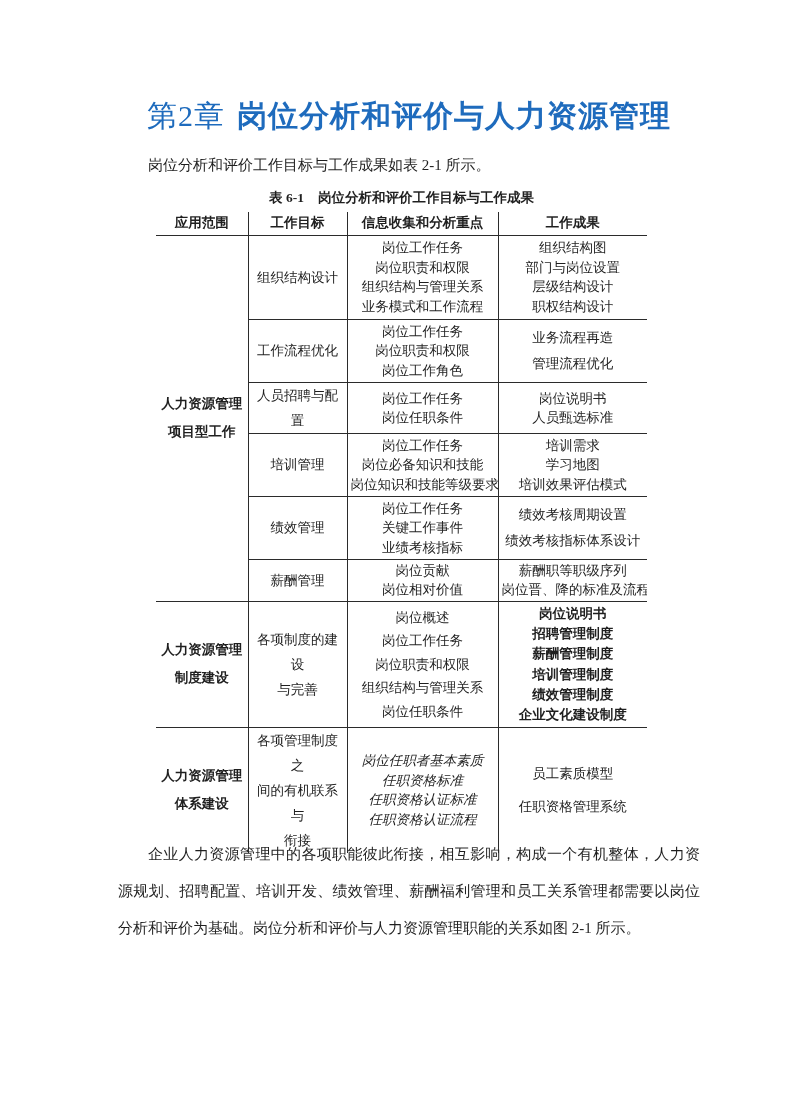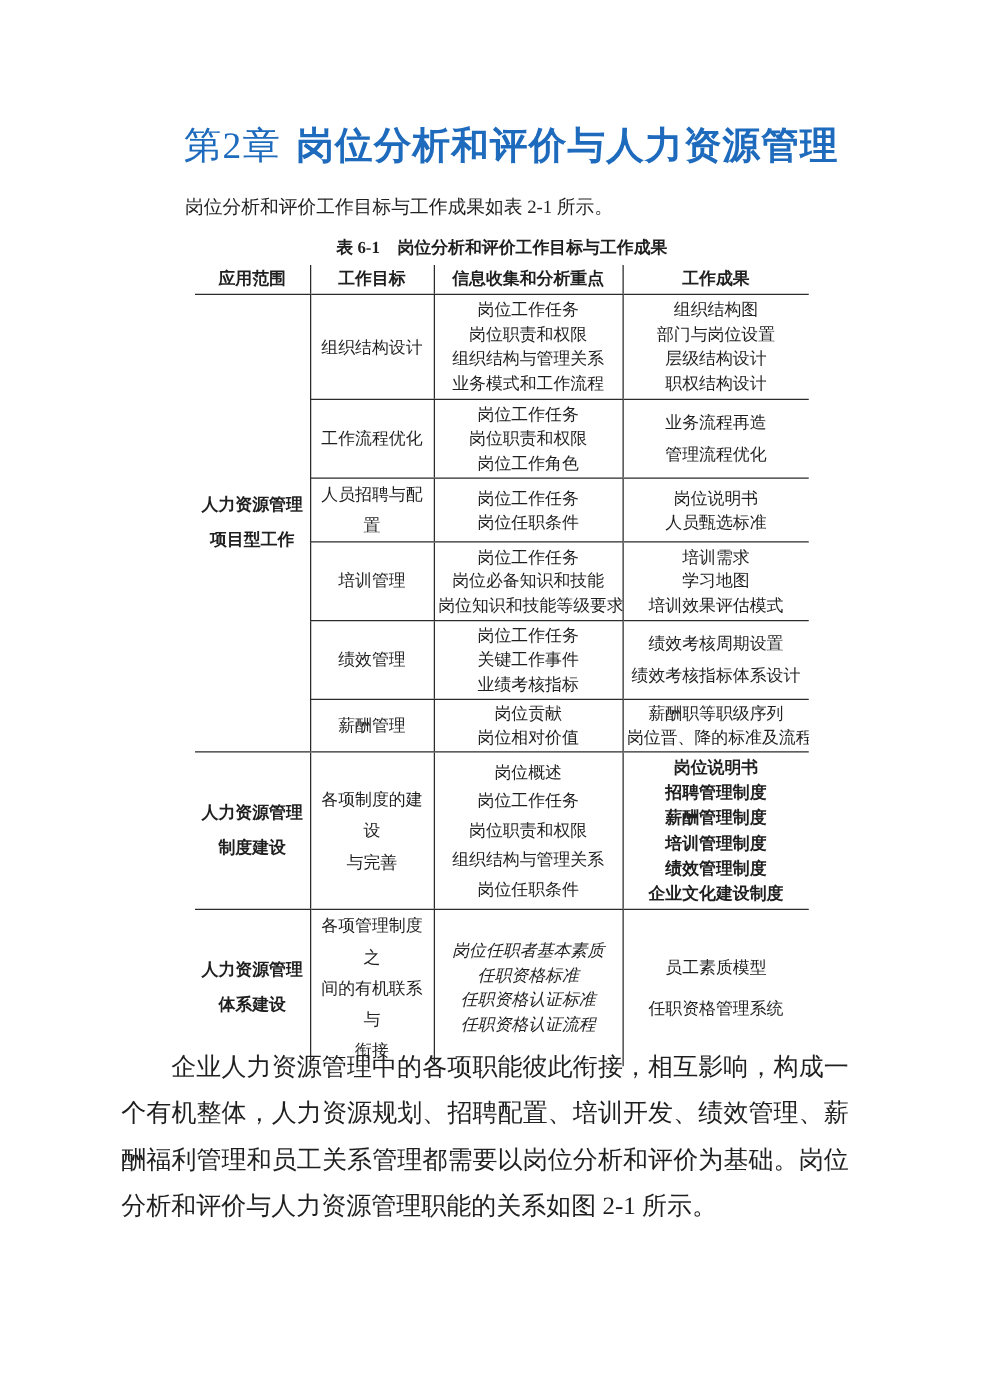--- a/index.html
+++ b/index.html
@@ -44,22 +44,22 @@
   .doc-table th{font-weight:700;height:23px;border-bottom:1px solid var(--line);}
   .doc-table th:first-child{border-left:none;}
   .doc-table td.scope-cell{border-left:none;font-weight:700;}
   .doc-table .no-bottom{border-bottom:none !important;margin-top:44px;}
   .scope-line{line-height:28px;font-weight:700;}
   .goal-line{line-height:25px;}
   .cell-box{display:flex;flex-direction:column;justify-content:space-evenly;}
   .cell-line{line-height:17px;white-space:nowrap;}
 
   .closing-paragraph{
-    position:absolute;left:97px;top:836px;width:582px;
-    font-size:20px;line-height:37px;text-align:justify;text-indent:2em;
+    position:absolute;left:118px;top:836px;width:582px;
+    font-size:15px;line-height:37px;text-align:justify;text-indent:2em;
   }
 </style>
 </head>
 <body>
 
 <div class="page">
 
   <h1 class="chapter-title">
     <span class="t-prefix">第2章</span><span class="t-main">岗位分析和评价与人力资源管理</span>
   </h1>

